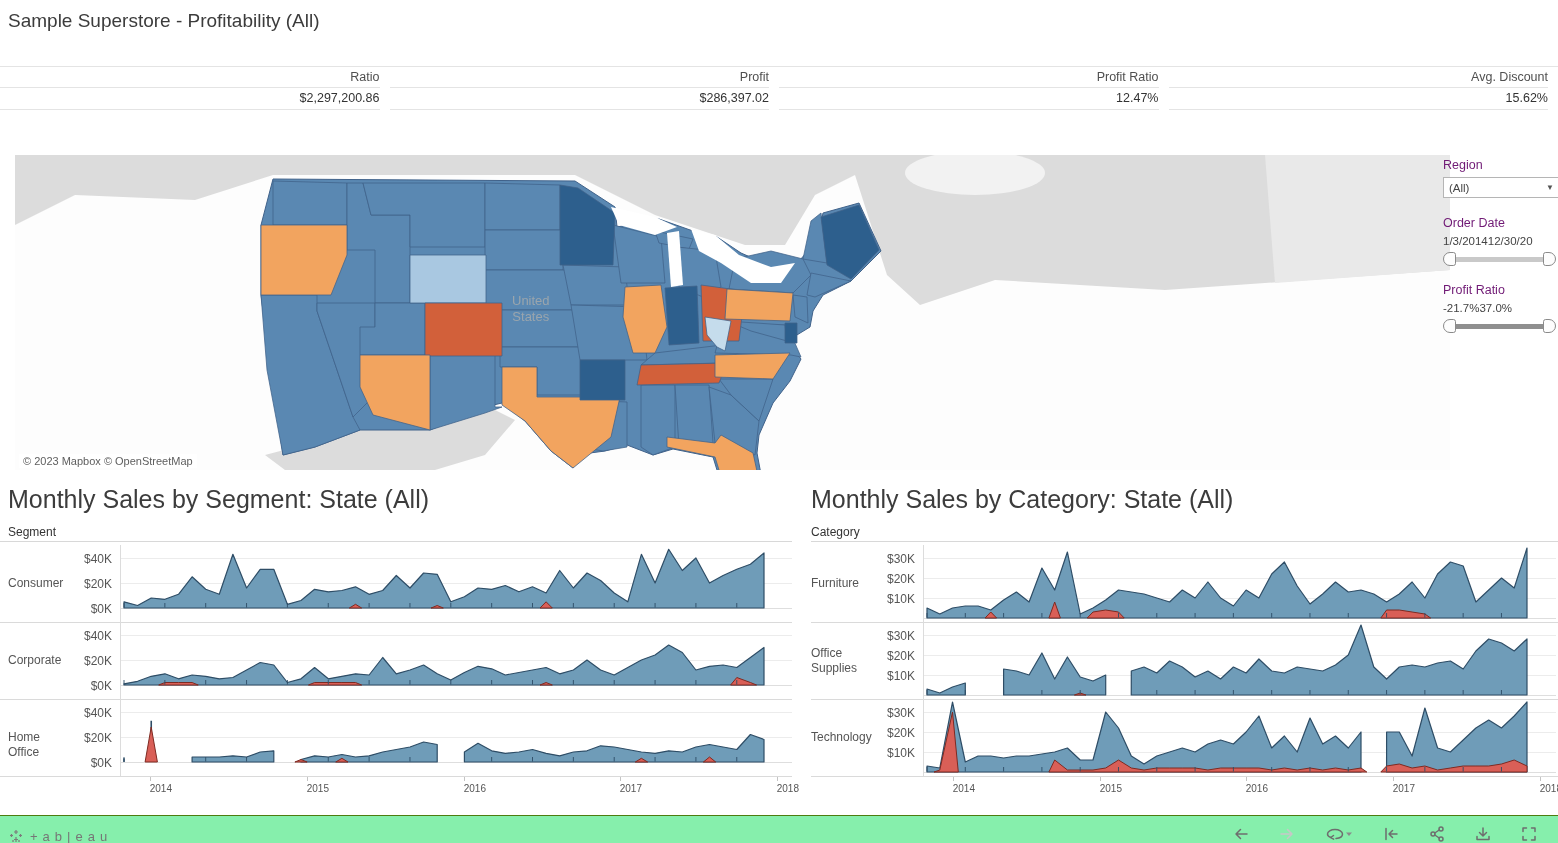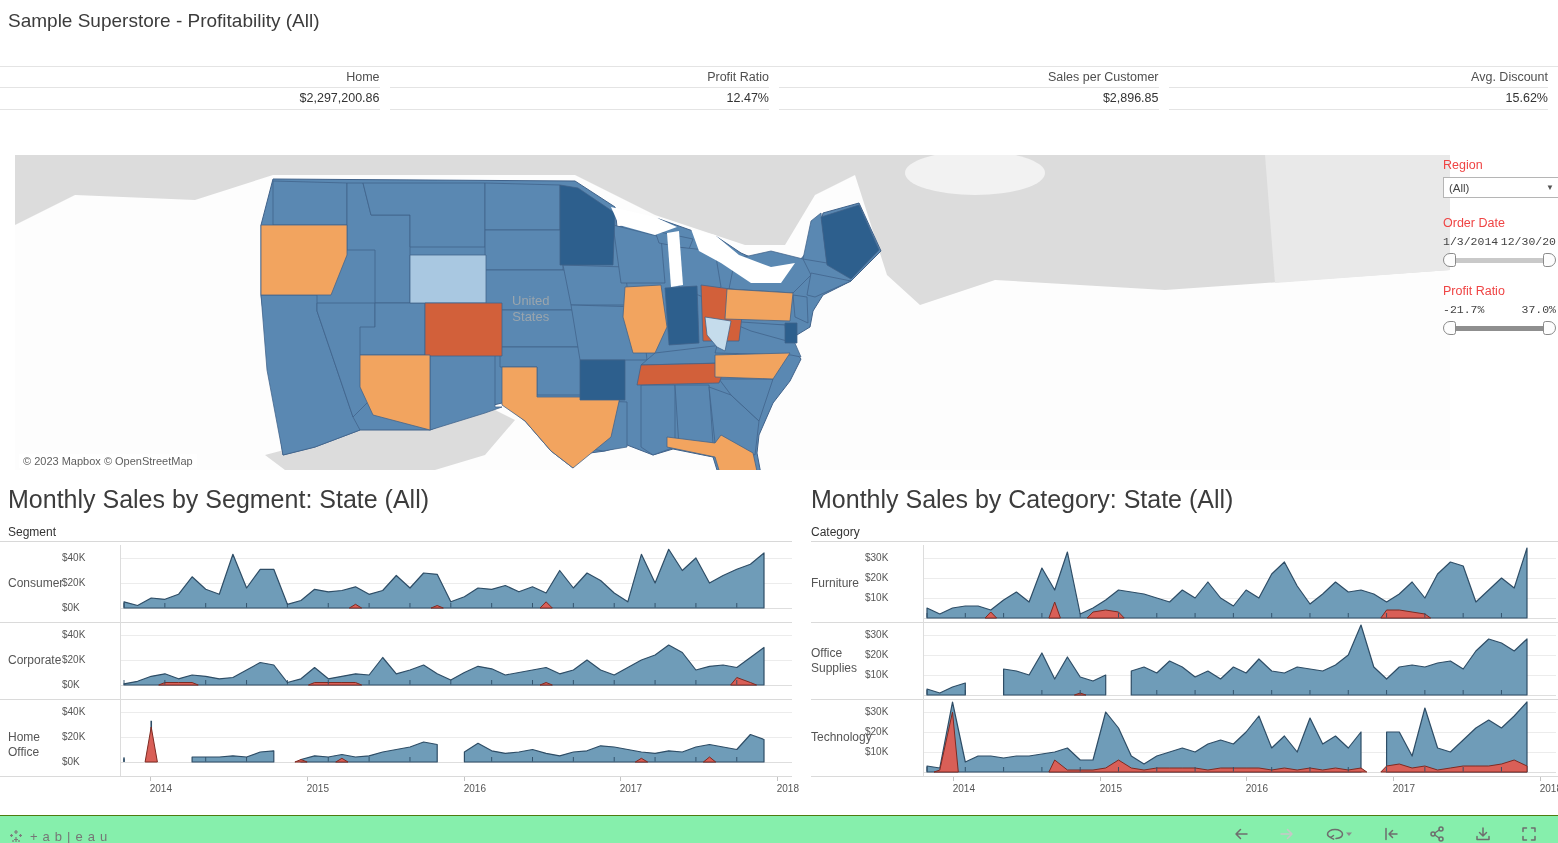--- a/index.html
+++ b/index.html
@@ -10,37 +10,37 @@
   #kpi-row{position:absolute;left:0;top:66px;width:1558px;border-top:1px solid #e4e4e4;display:flex;}
   .kpi-col{flex:1 1 0;text-align:right;padding:0 10px 0 0;}
   .kpi-label{font-size:12.5px;color:#4f4f4f;padding:3px 0 3px 0;border-bottom:1px solid #e4e4e4;}
   .kpi-value{font-size:12.5px;color:#333;padding:3px 0 4px 0;border-bottom:1px solid #e4e4e4;}
   
   #map-panel{position:absolute;left:15px;top:155px;width:1435px;height:315px;background:#fdfdfd;}
   #map-label{position:absolute;left:497px;top:138px;color:#9aa5ad;font-size:13px;line-height:16px;text-align:center;}
   #map-attribution{position:absolute;left:4px;bottom:2px;font-size:11px;color:#5e5e5e;background:rgba(255,255,255,.75);padding:1px 4px;}
   
   #filter-panel{position:absolute;left:1443px;top:158px;width:113px;font-size:12px;color:#333;}
-  .filter-title{font-size:12.5px;color:#ef4444;margin-bottom:5px;}
+  .filter-title{font-size:12.5px;color:#701a75;margin-bottom:5px;}
   #region-dropdown{width:105px;height:19px;border:1px solid #b5b5b5;background:#fff;display:flex;align-items:center;justify-content:space-between;padding:0 5px;font-size:11.5px;color:#444;margin-bottom:18px;cursor:pointer;}
   .caret{font-size:8px;color:#555;}
-  .range-vals{display:flex;justify-content:space-between;font-size:11.5px;color:#444;margin:2px 0 4px 0;white-space:nowrap;overflow:hidden;font-family:Liberation Mono, monospace;}
+  .range-vals{display:flex;font-size:11.5px;color:#444;margin:2px 0 4px 0;white-space:nowrap;overflow:hidden;}
   .slider{position:relative;height:16px;margin-bottom:16px;}
   .slider .track{position:absolute;left:4px;right:4px;top:6px;height:5px;border-radius:3px;}
   .slider .handle{position:absolute;top:1px;width:13px;height:14px;background:#fdfdfd;border:1.5px solid #8a8a8a;box-sizing:border-box;}
   .handle.left{left:0;border-radius:8px 3px 3px 8px;}
   .handle.right{right:0;border-radius:3px 8px 8px 3px;}
   
   .chart{position:absolute;top:485px;height:335px;}
   .chart-title{position:absolute;left:0;top:0;font-size:25px;color:#3c3c3c;white-space:nowrap;}
   .chart-header{position:absolute;top:40px;font-size:12px;color:#333;}
   .chart-divider{position:absolute;top:56px;left:0;right:0;height:0;border-top:1px solid #d8d8d8;}
   .chart-row{position:absolute;left:0;right:0;height:77px;border-bottom:1px solid #dadada;box-sizing:content-box;}
   .row-label{position:absolute;font-size:12px;color:#555;line-height:15px;}
-  .ytick{position:absolute;font-size:10px;color:#555;text-align:left;width:50px;}
+  .ytick{position:absolute;font-size:12px;color:#555;text-align:right;width:50px;}
   .plot-svg{position:absolute;top:0;}
   .vaxis{position:absolute;width:1px;background:#dcdcdc;}
   .xlabel{position:absolute;font-size:10px;color:#555;width:44px;text-align:right;}
   .xtick{position:absolute;width:1px;height:4px;background:#c4c4c4;}
   
   #footer{position:absolute;left:0;top:815px;width:1558px;height:28px;background:#86efac;border-top:1px solid #4d7c0f;display:flex;align-items:flex-end;justify-content:space-between;}
   #logo{display:flex;align-items:center;margin-left:8px;color:#767676;}
   #logo-text{font-size:13px;letter-spacing:5px;margin-left:6px;color:#767676;}
   #toolbar{display:flex;align-items:center;gap:24px;margin-right:18px;}
   .tool-btn{width:22px;height:20px;display:flex;align-items:center;justify-content:center;cursor:pointer;}
@@ -49,30 +49,30 @@
 </style>
 </head>
 <body>
 
 <div id="app">
 
   <div class="page-title">Sample Superstore - Profitability (All)</div>
 
   <div id="kpi-row">
       <div class="kpi-col">
-        <div class="kpi-label">Home</div>
+        <div class="kpi-label">Ratio</div>
         <div class="kpi-value">$2,297,200.86</div>
+      </div>
+      <div class="kpi-col">
+        <div class="kpi-label">Profit</div>
+        <div class="kpi-value">$286,397.02</div>
       </div>
       <div class="kpi-col">
         <div class="kpi-label">Profit Ratio</div>
         <div class="kpi-value">12.47%</div>
-      </div>
-      <div class="kpi-col">
-        <div class="kpi-label">Sales per Customer</div>
-        <div class="kpi-value">$2,896.85</div>
       </div>
       <div class="kpi-col">
         <div class="kpi-label">Avg. Discount</div>
         <div class="kpi-value">15.62%</div>
       </div>
     </div>
 
   <div id="map-panel">
     <svg id="map-svg" width="1435" height="315" viewBox="0 0 1435 315">
       <g>

